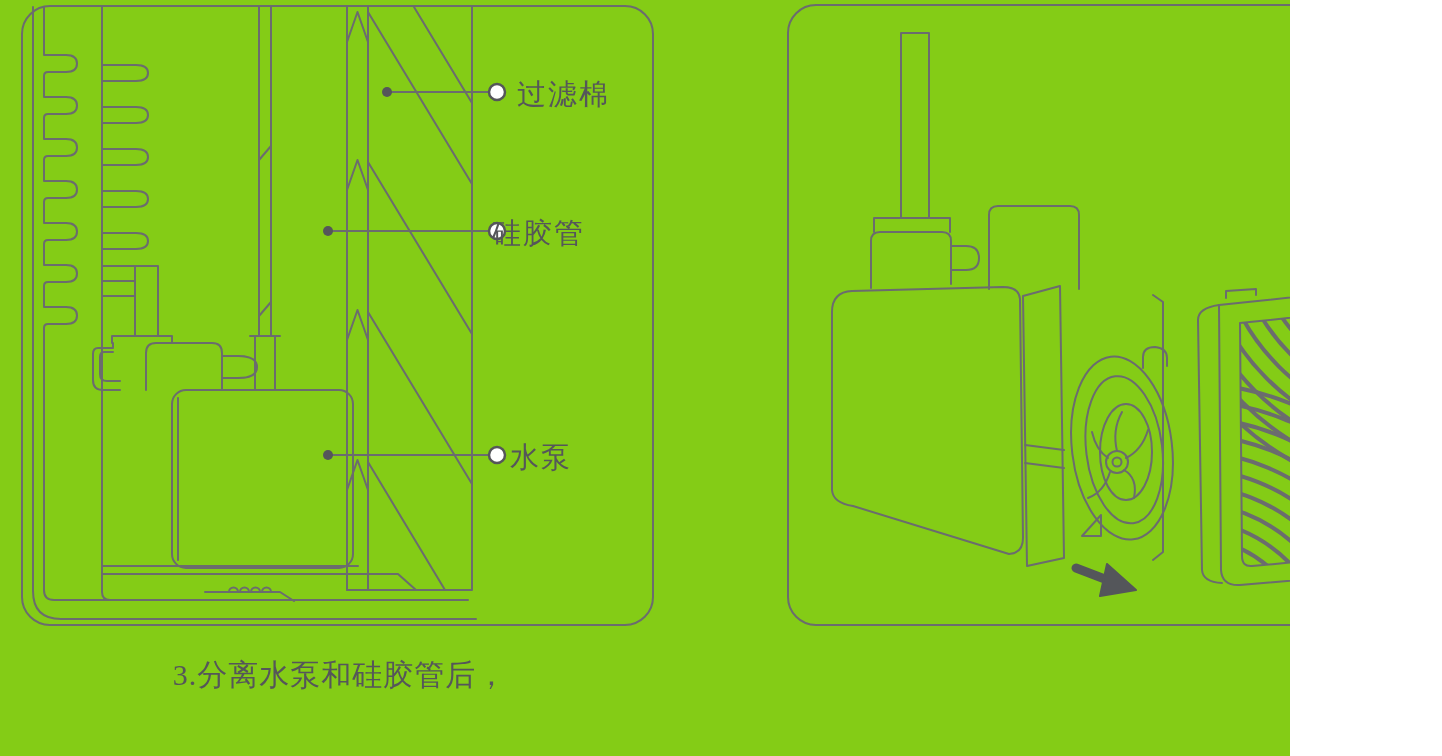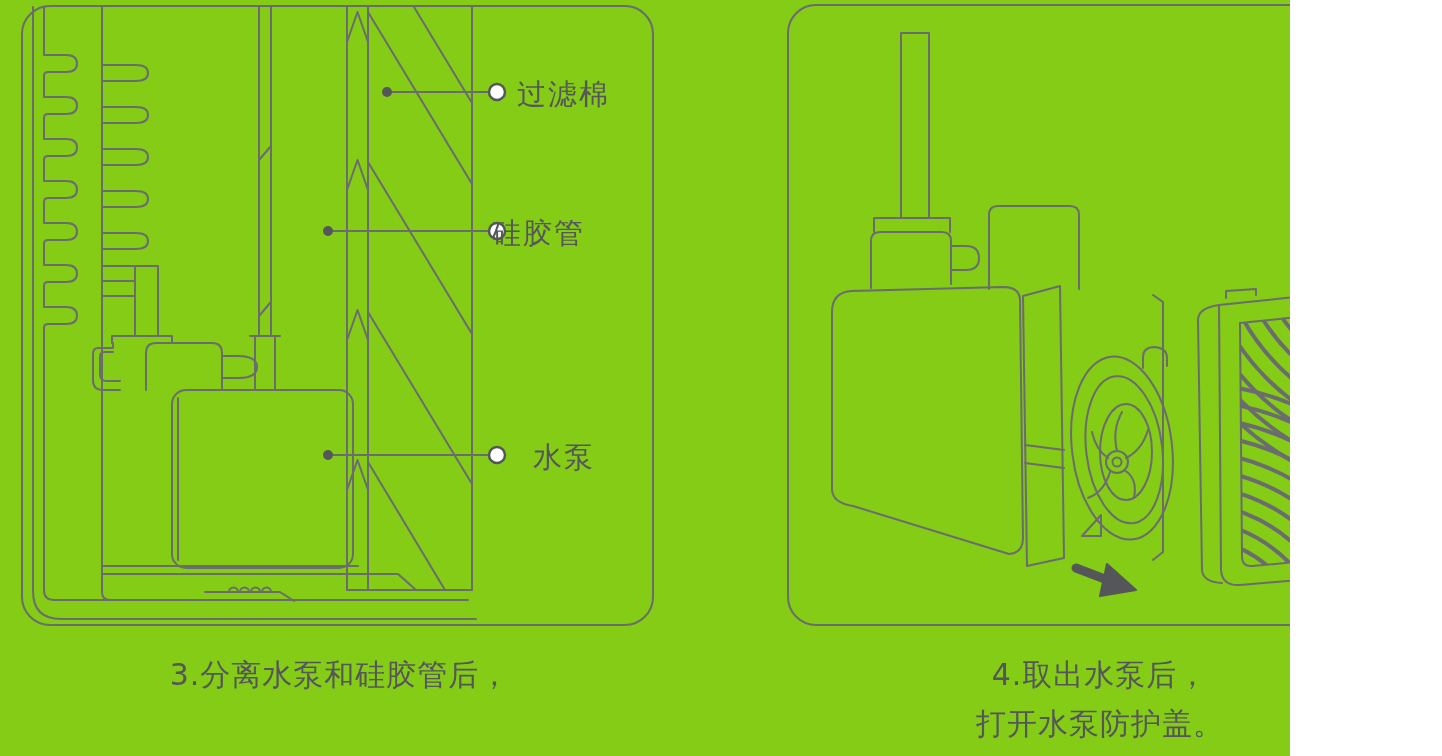--- a/index.html
+++ b/index.html
@@ -2,21 +2,21 @@
 <html><head>
 <meta charset="utf-8">
 <style>
   html,body{margin:0;padding:0;background:#ffffff;}
   .page{position:relative;width:1290px;height:756px;background:#84cc16;overflow:hidden;
         font-family:"DejaVu Sans","Liberation Sans",sans-serif;}
   .fig-svg{position:absolute;top:0;}
   .part-label{position:absolute;font-size:29px;color:#55565a;letter-spacing:2px;white-space:nowrap;}
   .caption{position:absolute;top:650px;text-align:center;color:#55565a;
            font-size:30px;line-height:49px;font-weight:500;letter-spacing:1px;}
-  .caption-left{left:0;width:680px;}
+  .caption-left{left:0;width:680px;font-family:Liberation Serif, serif;}
   .caption-right{left:770px;width:660px;}
 </style>
 </head>
 <body>
 
 <div class="page">
 
   <svg class="fig-svg" style="left:0" width="680" height="640" viewBox="0 0 680 640">
     <g fill="none" stroke="#6b6c6e" stroke-width="2" stroke-linecap="round" stroke-linejoin="round">
 
@@ -96,21 +96,21 @@
       <circle cx="328" cy="231" r="5" fill="#55565a"></circle>
       <circle cx="328" cy="455" r="5" fill="#55565a"></circle>
       <circle cx="497" cy="92" r="8" fill="#ffffff" stroke="#55565a" stroke-width="2.5"></circle>
       <circle cx="497" cy="231" r="8" fill="#ffffff" stroke="#55565a" stroke-width="2.5"></circle>
       <circle cx="497" cy="455" r="8" fill="#ffffff" stroke="#55565a" stroke-width="2.5"></circle>
     </g>
   </svg>
 
   <div class="part-label" style="left:517px;top:75px">过滤棉</div>
   <div class="part-label" style="left:492px;top:214px">硅胶管</div>
-  <div class="part-label" style="left:533px;top:438px">水泵</div>
+  <div class="part-label" style="left:510px;top:438px">水泵</div>
 
   <svg class="fig-svg" style="left:770px" width="660" height="640" viewBox="0 0 660 640">
     <defs>
       <clipPath id="grille-clip">
         <path d="M470,323 L567,313 Q577,312 577,322 L581,546 Q581,557 571,558 L482,566 Q472,567 472,556 Z"></path>
       </clipPath>
     </defs>
     <g fill="none" stroke="#6b6c6e" stroke-width="2" stroke-linecap="round" stroke-linejoin="round">
 
       <rect x="18" y="5" width="631" height="620" rx="28"></rect>
@@ -193,18 +193,14 @@
 
     <g>
       <line x1="306" y1="568" x2="340" y2="581" stroke="#54565a" stroke-width="9" stroke-linecap="round"></line>
       <polygon points="337,564 366,590 330,596" fill="#54565a" stroke="#54565a" stroke-width="2" stroke-linejoin="round"></polygon>
     </g>
   </svg>
 
   <div class="caption caption-left">
     <div>3.分离水泵和硅胶管后，</div>
   </div>
-  <div class="caption caption-right">
-    <div>4.取出水泵后，</div>
-    <div>打开水泵防护盖。</div>
-  </div>
 
 </div>
 
 </body></html>

